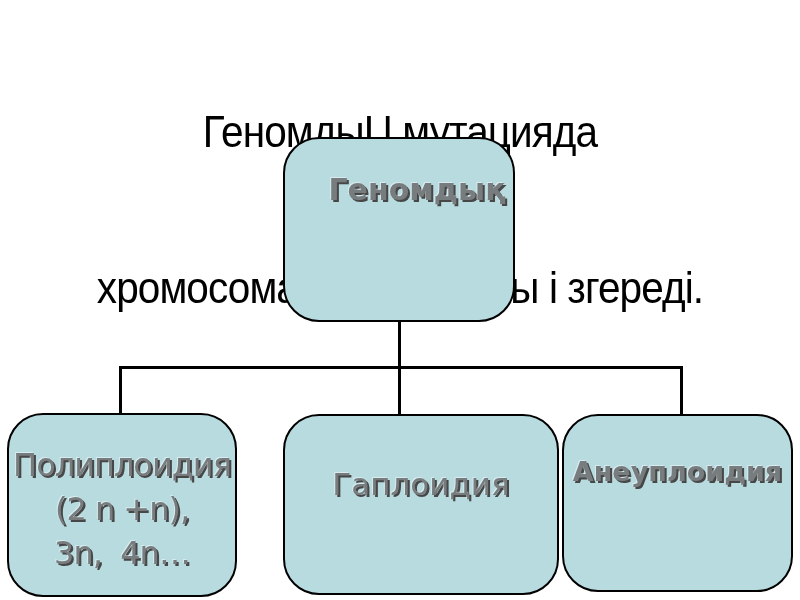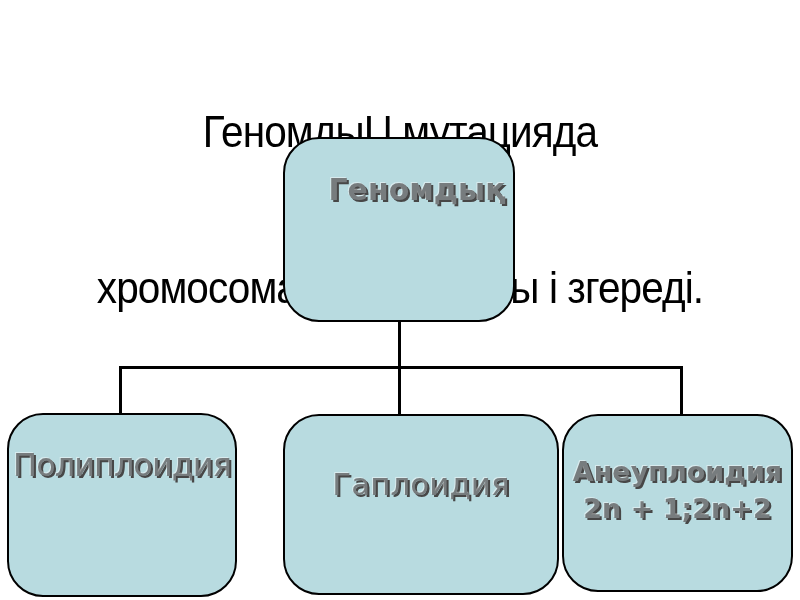--- a/index.html
+++ b/index.html
@@ -68,24 +68,25 @@
   <div class="conn conn-drop-left"></div>
   <div class="conn conn-drop-mid"></div>
   <div class="conn conn-drop-right"></div>
 
   <div class="node node-root">
     <span class="nline">Геномдық</span>
   </div>
 
   <div class="node node-poly">
     <span class="nline">Полиплоидия</span>
+    <span class="nline">(2 n +n),</span>
+    <span class="nline">3n,  4n…</span>
   </div>
 
   <div class="node node-haplo">
     <span class="nline">Гаплоидия</span>
   </div>
 
   <div class="node node-aneu">
     <span class="nline">Анеуплоидия</span>
-    <span class="nline">2n + 1;2n+2</span>
   </div>
 
 </div>
 
 </body></html>

